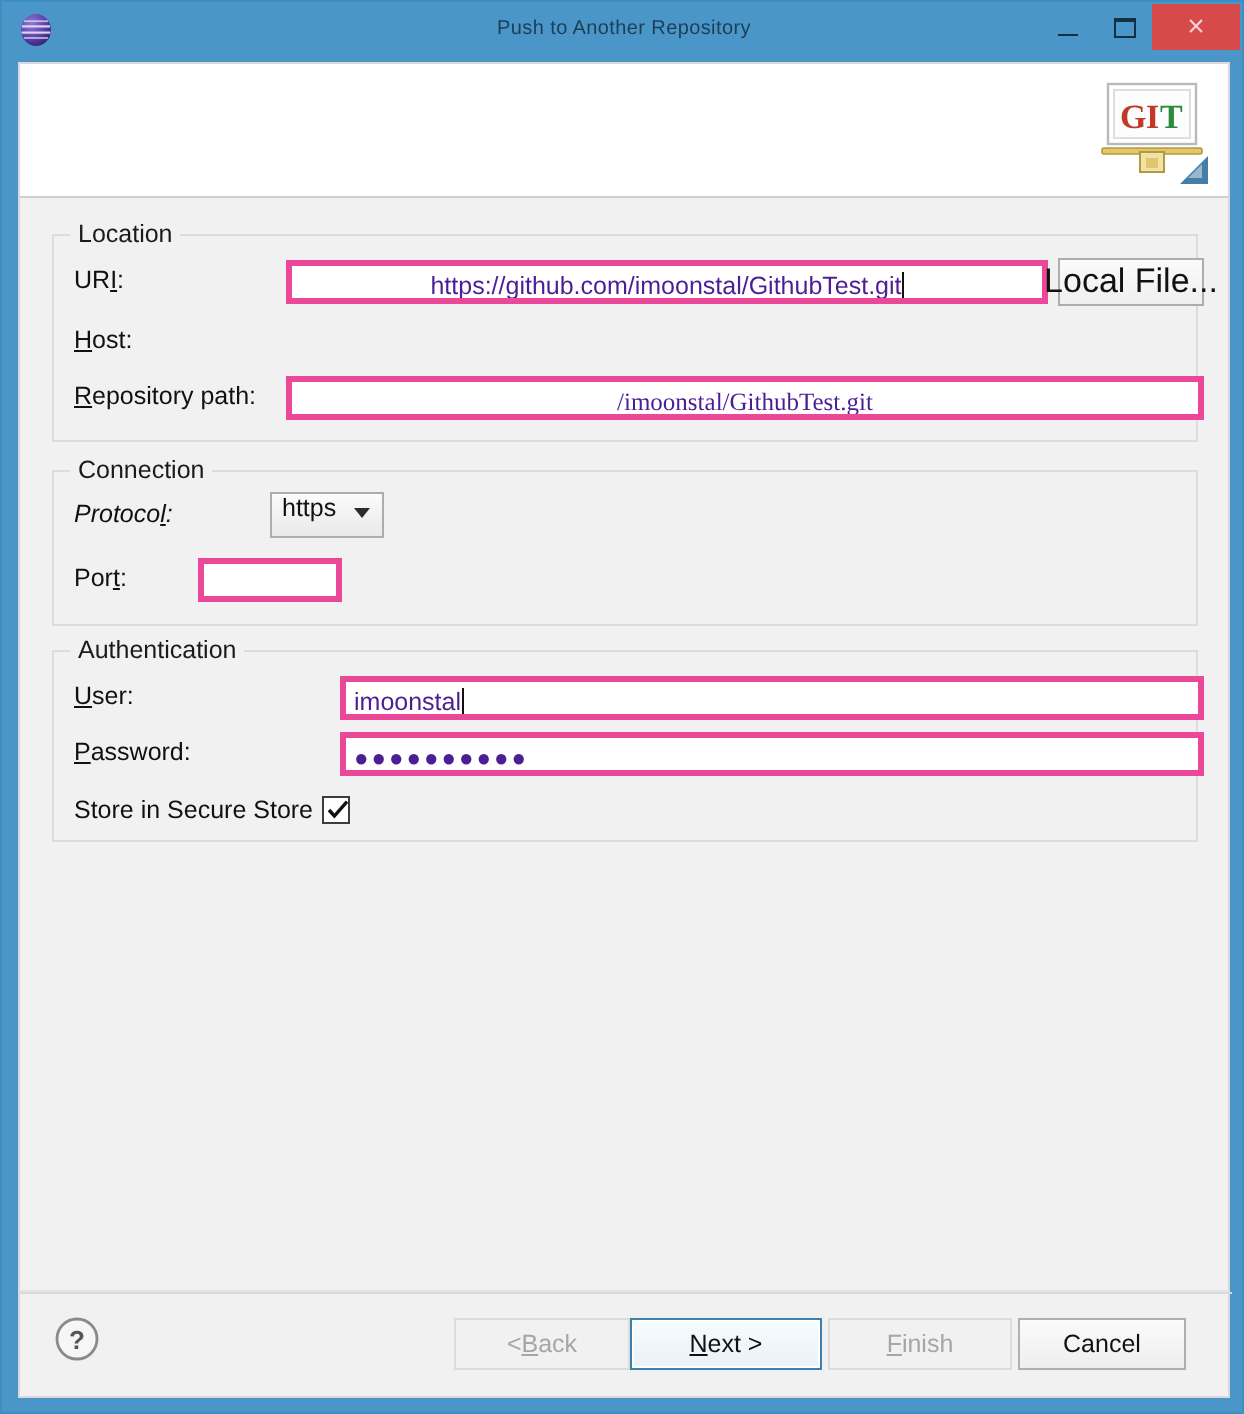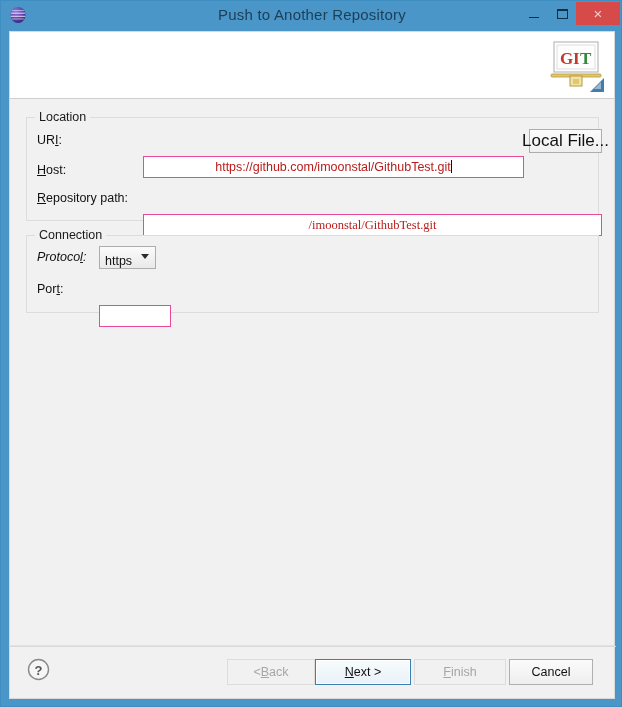--- a/index.html
+++ b/index.html
@@ -26,21 +26,21 @@
   }
   .app-icon {
     position: absolute; left: 8px; top: 5px;
     width: 18px; height: 18px;
   }
   .title-text {
     position: absolute; left: 0; top: 0;
     width: 622px; height: 28px;
     line-height: 28px;
     text-align: center;
-    font-size: 15px;
+    font-size: 10px;
     color: #1c3e56;
     letter-spacing: .2px;
     pointer-events: none;
   }
   .winbtn {
     position: absolute; top: 0; height: 26px;
     display: flex; align-items: center; justify-content: center;
     cursor: default;
   }
   .btn-min  { left: 519px; width: 28px; }
@@ -99,31 +99,30 @@
   }
   .lbl {
     position: absolute;
     font-size: 12.5px; color: #111;
     white-space: nowrap;
   }
   .lbl u { text-decoration: underline; }
   .field {
     position: absolute;
     background: #ffffff;
-    border: 1px solid #ec4899;
+    border: 3px solid #ec4899;
     font-family: "Liberation Sans", sans-serif;
     font-size: 12.5px;
-    color: #b91c1c;
+    color: #4c1d95;
     padding: 0 4px;
     line-height: 20px;
     height: 22px;
     outline: none;
     overflow: hidden;
     white-space: nowrap;
-    margin-top: 26px;
   }
   .field.caret::after {
     content: "";
     display: inline-block;
     width: 1px; height: 13px;
     background: #111;
     vertical-align: -2px;
     margin-left: 0px;
   }
   .pwd {
@@ -139,23 +138,24 @@
     display: flex; align-items: center; justify-content: center;
     cursor: default;
     white-space: nowrap;
   }
   .combo {
     position: absolute;
     height: 23px;
     background: linear-gradient(#fbfbfb, #e9e9e9);
     border: 1px solid #adadad;
     font-size: 12.5px; color: #111;
-    display: flex; align-items: flex-end;
+    display: flex; align-items: flex-start;
     padding-left: 5px;
     cursor: default;
+    margin-left: 36px;
   }
   .combo .chev {
     position: absolute; right: 6px; top: 7px;
     width: 0; height: 0;
     border-left: 4px solid transparent;
     border-right: 4px solid transparent;
     border-top: 5px solid #2b2b2b;
   }
   .checkbox {
     position: absolute;
@@ -290,20 +290,40 @@
         <span>https</span>
         <span class="chev"></span>
       </div>
 
       <div class="lbl" style="left:10px; top:46px;">
         <span>Por</span><u>t</u><span>:</span>
       </div>
       <div class="field" style="left:72px; top:43px; width:72px;"></div>
     </div>
 
+    <div class="group" style="left:16px; top:226px; width:573px; height:96px;">
+      <div class="group-title">Authentication</div>
+
+      <div class="lbl" style="left:10px; top:15px;">
+        <u>U</u><span>ser:</span>
+      </div>
+      <div class="field caret" style="left:143px; top:12px; width:432px;">imoonstal</div>
+
+      <div class="lbl" style="left:10px; top:43px;">
+        <u>P</u><span>assword:</span>
+      </div>
+      <div class="field pwd" style="left:143px; top:40px; width:432px;">●●●●●●●●●●</div>
+
+      <div class="lbl" style="left:10px; top:72px;">Store in Secure Store</div>
+      <div class="checkbox" style="left:134px; top:72px;">
+        <svg width="12" height="12" viewBox="0 0 12 12">
+          <path d="M1.5 6 L4.2 9 L10.5 1.8" stroke="#111" stroke-width="1.7" fill="none"></path>
+        </svg>
+      </div>
+    </div>
 
   </div>
 
   <div class="footer">
     <div class="footer-sep"></div>
 
     <div class="help-icon">
       <svg width="23" height="23" viewBox="0 0 23 23">
         <circle cx="11.5" cy="11.5" r="10" fill="#f6f6f6" stroke="#8a8a8a" stroke-width="1.4"></circle>
         <text x="11.5" y="16.5" text-anchor="middle" font-family="Liberation Sans, sans-serif" font-size="13" font-weight="bold" fill="#555">?</text>

